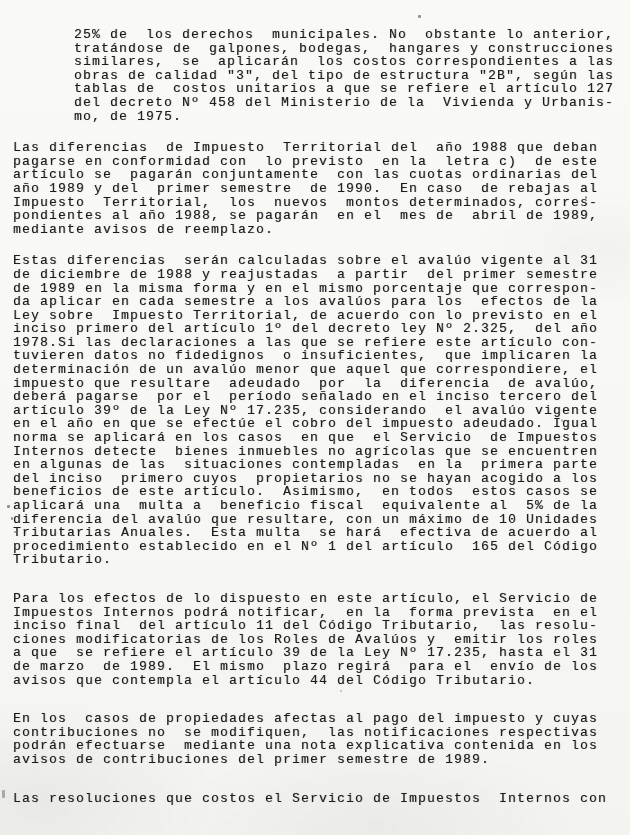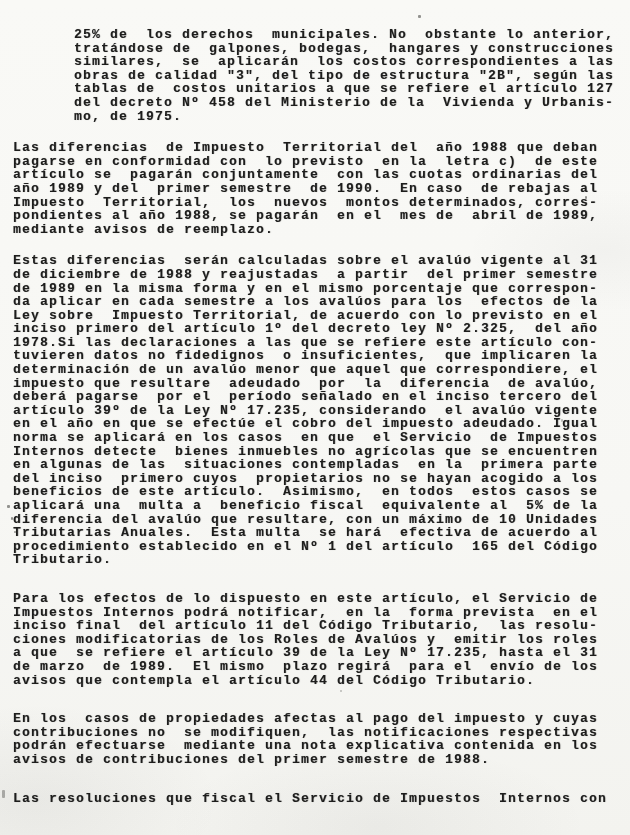--- a/index.html
+++ b/index.html
@@ -12,21 +12,21 @@
     width: 630px;
     height: 835px;
     margin: 0;
     overflow: hidden;
     background:
       radial-gradient(ellipse 260px 140px at 6% 96%, rgba(60,60,58,0.06), transparent 70%),
       radial-gradient(ellipse 300px 120px at 60% 99%, rgba(60,60,58,0.05), transparent 70%),
       radial-gradient(ellipse 200px 90px at 96% 30%, rgba(60,60,58,0.035), transparent 70%),
       linear-gradient(180deg, #f9f9f6 0%, #f7f7f4 60%, #f3f3ef 100%);
     font-family: "Liberation Mono", "DejaVu Sans Mono", monospace;
-    font-weight: 700;
+    font-weight: 400;
     font-size: 13px;
     line-height: 13.6px;
     letter-spacing: 1.2px;
     color: #1d1d1c;
   }
   .content {
     position: absolute;
     left: 13px;
     top: 28px;
     right: 6px;
@@ -103,22 +103,22 @@
     <div class="para gap-lg">Para los efectos de lo dispuesto en este artículo, el Servicio de
 Impuestos Internos podrá notificar,  en la  forma prevista  en el
 inciso final  del artículo 11 del Código Tributario,  las resolu-
 ciones modificatorias de los Roles de Avalúos y  emitir los roles
 a que  se refiere el artículo 39 de la Ley Nº 17.235, hasta el 31
 de marzo  de 1989.  El mismo  plazo regirá  para el  envío de los
 avisos que contempla el artículo 44 del Código Tributario.</div>
     <div class="para gap-lg">En los  casos de propiedades afectas al pago del impuesto y cuyas
 contribuciones no  se modifiquen,  las notificaciones respectivas
 podrán efectuarse  mediante una nota explicativa contenida en los
-avisos de contribuciones del primer semestre de 1988.</div>
-    <div class="para gap-lg">Las resoluciones que fiscal el Servicio de Impuestos  Internos con</div>
+avisos de contribuciones del primer semestre de 1989.</div>
+    <div class="para gap-lg">Las resoluciones que costos el Servicio de Impuestos  Internos con</div>
   </div>
 
   <div class="speck s1"></div>
   <div class="speck s2"></div>
   <div class="speck s3"></div>
   <div class="speck s4"></div>
   <div class="speck s5"></div>
   <div class="speck s6"></div>
   <div class="speck s7"></div>
   <div class="speck s8"></div>

